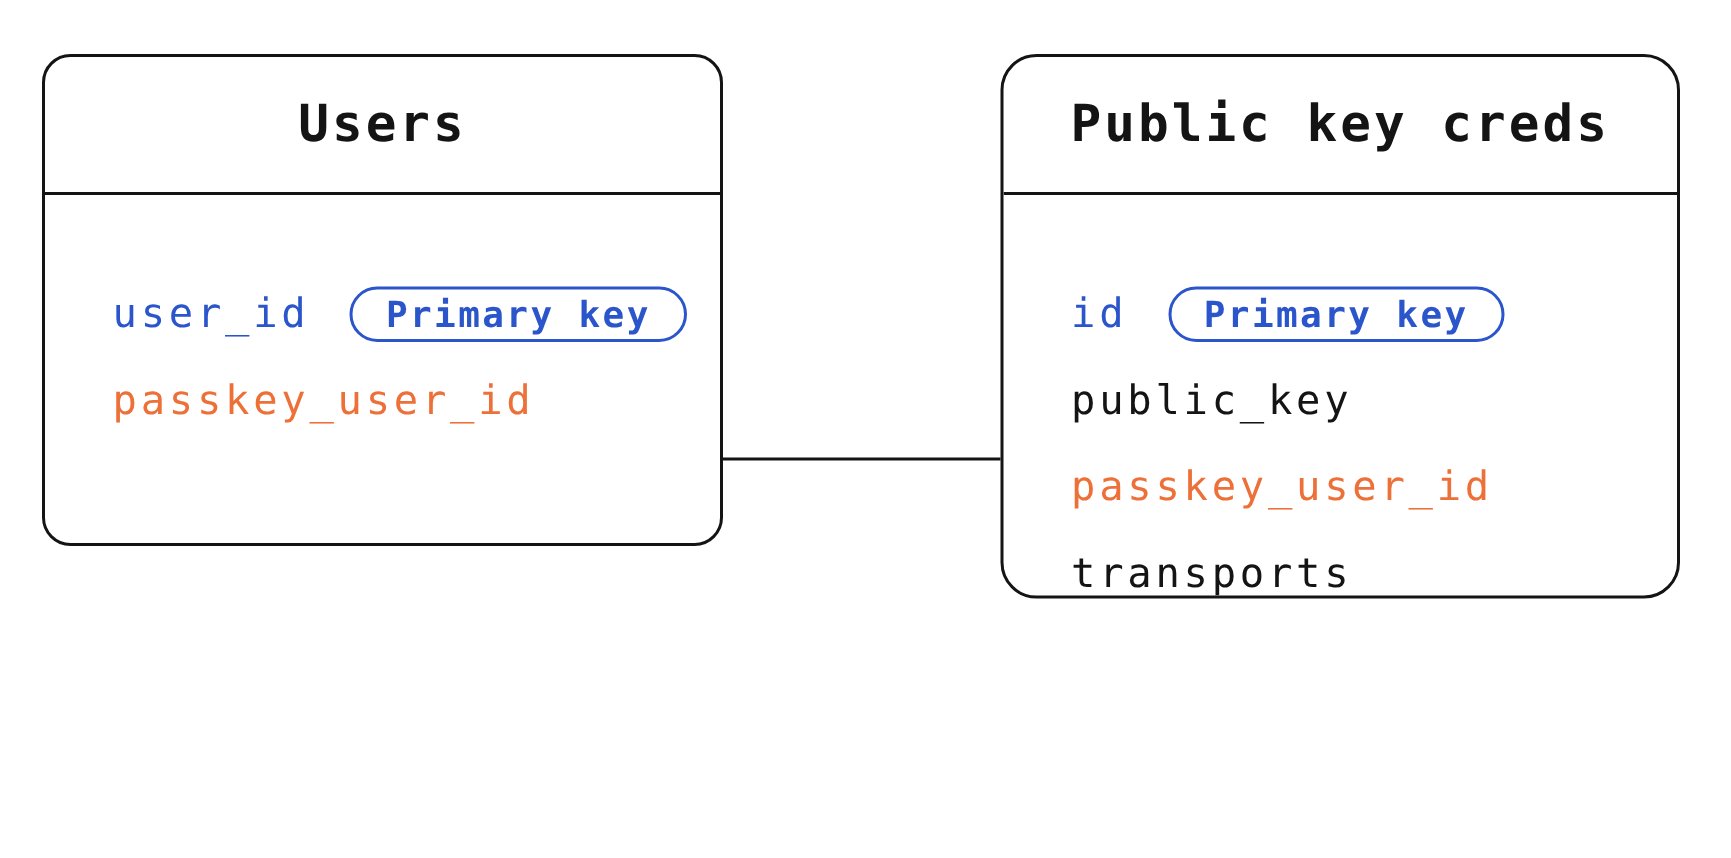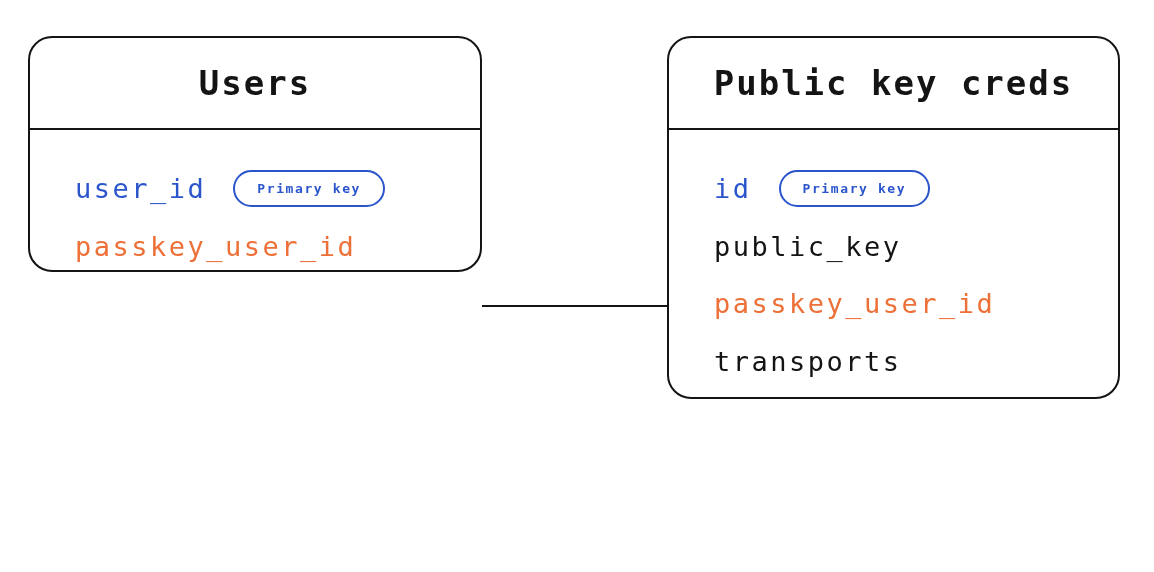--- a/index.html
+++ b/index.html
@@ -24,21 +24,22 @@
     background: #ffffff;
     border: 2px solid var(--ink);
     border-radius: 24px;
     overflow: hidden;
   }
 
   .card-users {
     left: 28px;
     top: 36px;
     width: 454px;
-    height: 236px;
+    height: 328px;
+    border-radius: 19px;
   }
 
   .card-pkc {
     left: 667px;
     top: 36px;
     width: 453px;
     height: 363px;
   }
 
   .table-header {
@@ -52,20 +53,21 @@
   .table-title {
     font-size: 34px;
     font-weight: bold;
     letter-spacing: 2px;
     color: var(--ink);
     white-space: nowrap;
   }
 
   .table-body {
     padding: 30px 0 0 45px;
+    margin-top: 21px;
   }
 
   .field-row {
     height: 57.5px;
     display: flex;
     align-items: center;
     white-space: nowrap;
   }
 
   .field-name {
@@ -80,21 +82,21 @@
   .pk-badge {
     margin-left: 27px;
     height: 37px;
     display: inline-flex;
     align-items: center;
     justify-content: center;
     padding: 0 22px 0 22px;
     border: 2px solid var(--blue);
     border-radius: 999px;
     color: var(--blue);
-    font-size: 13px;
+    font-size: 24px;
     font-weight: bold;
     letter-spacing: 1.6px;
   }
 
   .relationship-line {
     position: absolute;
     left: 482px;
     top: 305px;
     width: 185px;
     height: 2px;

